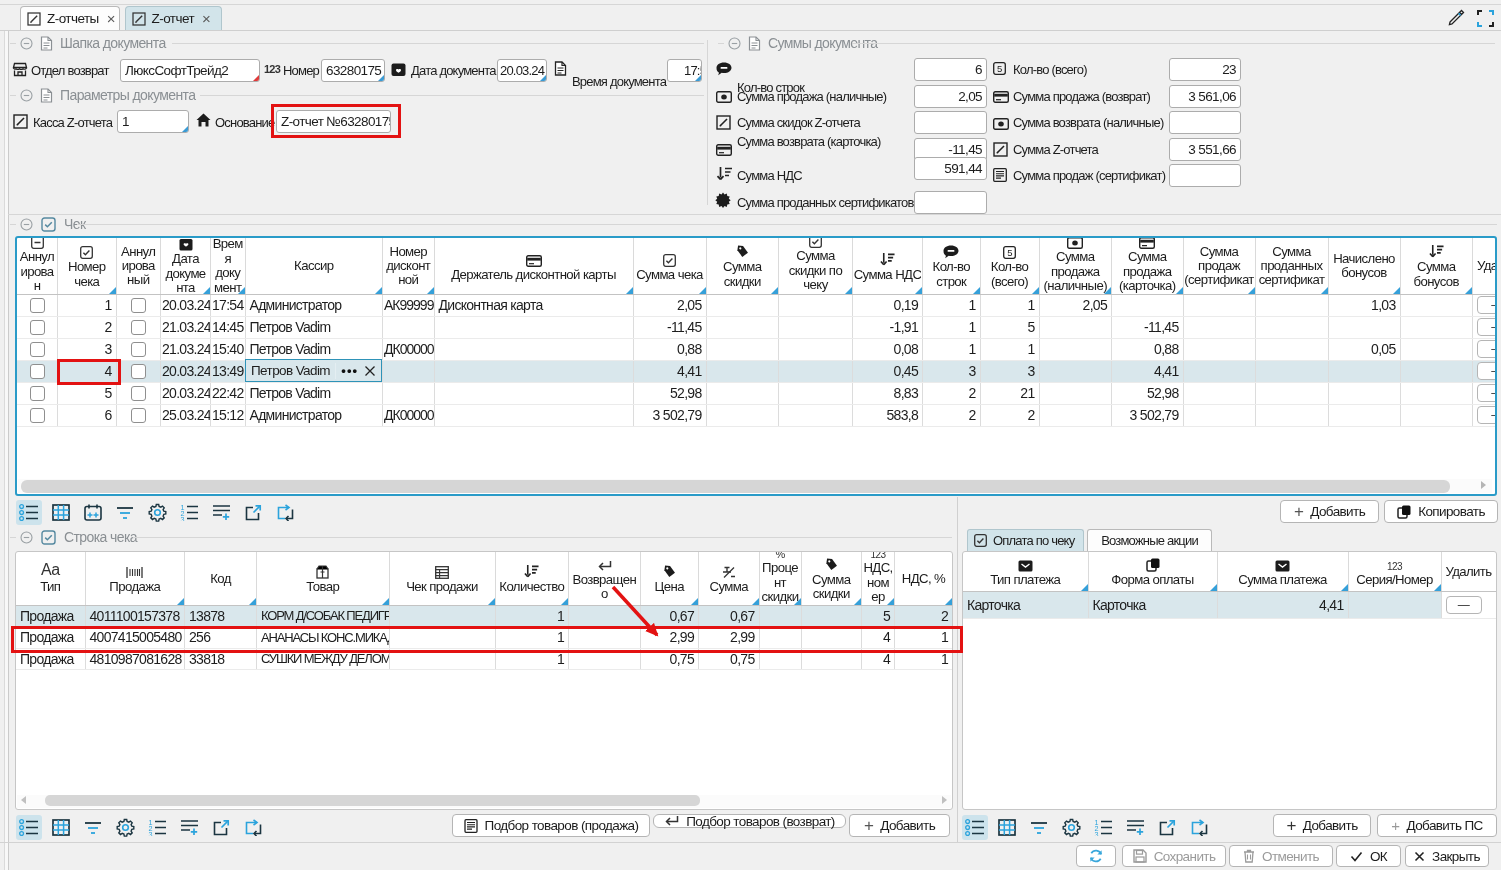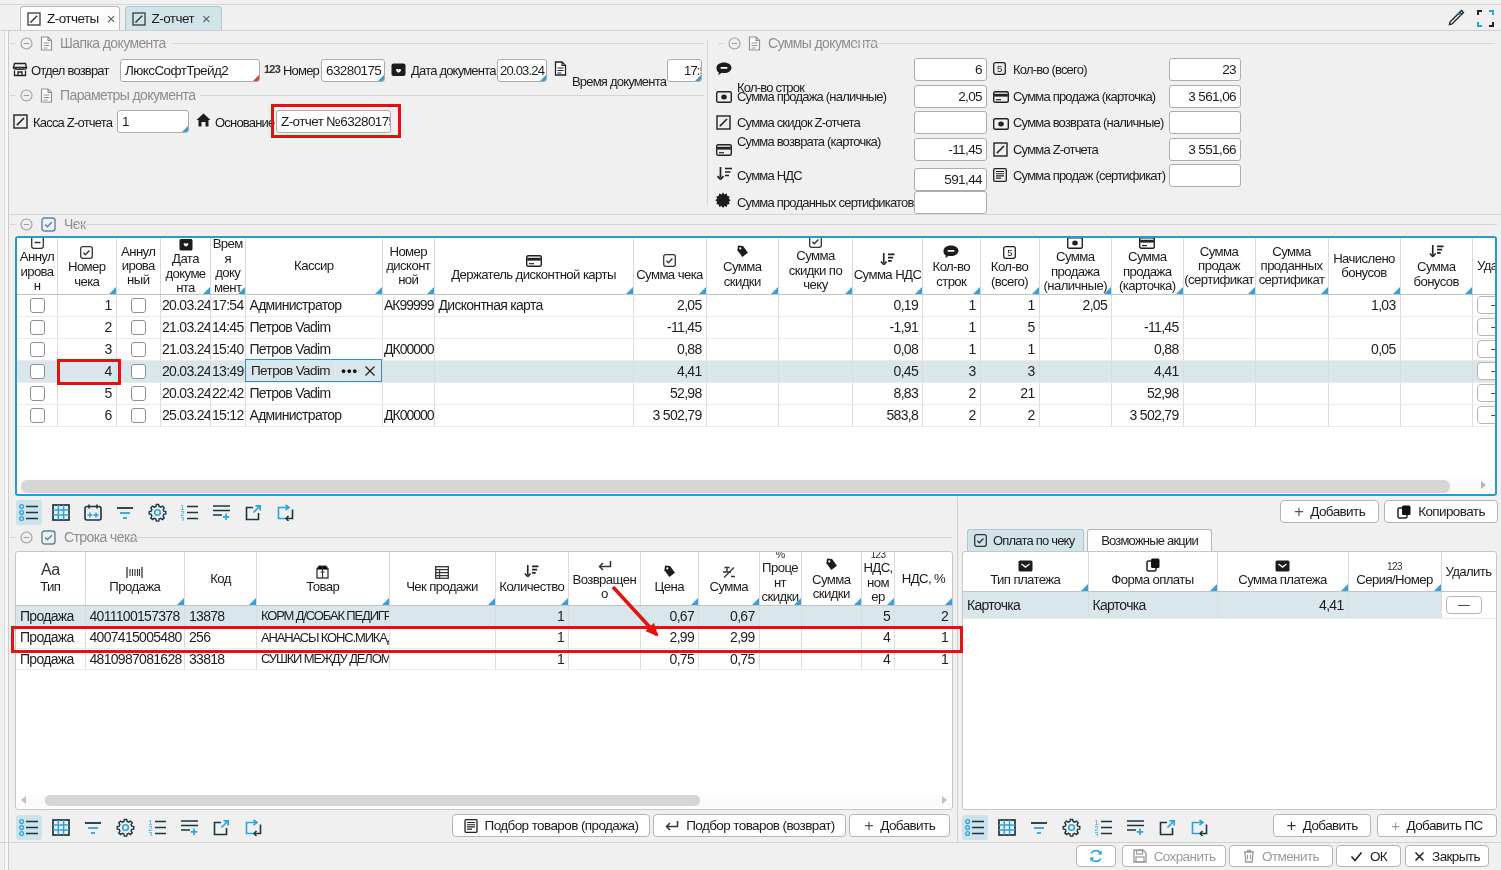--- a/index.html
+++ b/index.html
@@ -184,21 +184,21 @@
         <rect x="0.7" y="0.7" width="14.6" height="10.6" rx="1.5" fill="none" stroke="#222" stroke-width="1.4"></rect>
         <ellipse cx="8" cy="6" rx="2.8" ry="2.5" fill="#222"></ellipse>
       </svg></div>
 <div class="lbl" style="left:737px; top:88.5px;">Сумма продажа (наличные)</div>
 <div class="inp ral" style="left:914px; top:84.5px; width:73px;">2,05</div>
 <div class="abs" style="left:993px; top:90px;"><svg width="16" height="12" viewBox="0 0 16 12">
         <rect x="0.7" y="0.7" width="14.6" height="10.6" rx="1.5" fill="none" stroke="#222" stroke-width="1.4"></rect>
         <rect x="1.2" y="2.8" width="13.6" height="2.8" fill="#222"></rect>
         <path d="M3 8.7 H8" stroke="#222" stroke-width="1.2"></path>
       </svg></div>
-<div class="lbl" style="left:1013px; top:88.5px;">Сумма продажа (карточка)</div>
+<div class="lbl" style="left:1013px; top:88.5px;">Сумма продажа (возврат)</div>
 <div class="inp ral" style="left:1169px; top:84.5px; width:72px;">3 561,06</div>
 
 <div class="abs" style="left:716px; top:115px;"><svg width="15" height="15" viewBox="0 0 15 15">
         <rect x="1" y="1" width="13" height="13" fill="none" stroke="#222" stroke-width="1.4"></rect>
         <path d="M4 11 L11 4" stroke="#222" stroke-width="1.6"></path>
         <path d="M3.6 11.4 l2 -0.45 l-1.55 -1.55 z" fill="#222"></path>
       </svg></div>
 <div class="lbl" style="left:737px; top:115px;">Сумма скидок Z-отчета</div>
 <div class="inp ral" style="left:914px; top:111px; width:73px;"></div>
 <div class="abs" style="left:993px; top:116.5px;"><svg width="16" height="12" viewBox="0 0 16 12">
@@ -221,21 +221,21 @@
         <path d="M3.6 11.4 l2 -0.45 l-1.55 -1.55 z" fill="#222"></path>
       </svg></div>
 <div class="lbl" style="left:1013px; top:141.5px;">Сумма Z-отчета</div>
 <div class="inp ral" style="left:1169px; top:137.5px; width:72px;">3 551,66</div>
 
 <div class="abs" style="left:716px; top:166px;"><svg width="17" height="16" viewBox="0 0 17 16">
         <path d="M4.5 1 V11.5 M4.5 13.5 l-3-3.4 M4.5 13.5 l3-3.4" fill="none" stroke="#222" stroke-width="1.7"></path>
         <path d="M9 2.5 H16 M9 6 H14.5 M9 9.5 H13" stroke="#222" stroke-width="1.7"></path>
       </svg></div>
 <div class="lbl" style="left:737px; top:168px;">Сумма НДС</div>
-<div class="inp ral" style="left:914px; top:168px; width:73px;">591,44</div>
+<div class="inp ral" style="left:914px; top:157px; width:73px;">591,44</div>
 <div class="abs" style="left:993px; top:168px;"><svg width="14" height="14" viewBox="0 0 14 14">
         <rect x="0.7" y="0.7" width="12.6" height="12.6" rx="1" fill="none" stroke="#222" stroke-width="1.3"></rect>
         <path d="M3 3.5 H11 M3 5.7 H11 M3 7.9 H11 M3 10.1 H8" stroke="#222" stroke-width="1.1"></path>
       </svg></div>
 <div class="lbl" style="left:1013px; top:168px;">Сумма продаж (сертификат)</div>
 <div class="inp ral" style="left:1169px; top:164px; width:72px;"></div>
 
 <div class="abs" style="left:715px; top:192px;"><svg width="16" height="16" viewBox="0 0 16 16">
         <path d="M8 0.5 l1.5 1.9 2.3-0.9 0.5 2.4 2.4 0.5 -0.9 2.3 1.9 1.5 -1.9 1.5 0.9 2.3 -2.4 0.5 -0.5 2.4 -2.3-0.9 -1.5 1.9 -1.5-1.9 -2.3 0.9 -0.5-2.4 -2.4-0.5 0.9-2.3 -1.9-1.5 1.9-1.5 -0.9-2.3 2.4-0.5 0.5-2.4 2.3 0.9 z" fill="#1c1c1c"></path>
       </svg></div>
@@ -967,21 +967,21 @@
           <path d="M12.5 12 L10 14.5 L12.5 17" fill="none" stroke="#1b3541" stroke-width="1.6"></path>
         </svg>
       </div>
 </div>
 <div class="btn" style="left:452px; top:814px; width:198px; height:23px;"><span class="bi">
         <svg width="14" height="14" viewBox="0 0 14 14">
           <rect x="1" y="0.7" width="12" height="12.6" rx="1" fill="none" stroke="#222" stroke-width="1.3"></rect>
           <path d="M3 3.5 H11 M3 5.7 H11 M3 7.9 H11 M3 10.1 H8" stroke="#222" stroke-width="1.1"></path>
         </svg>
       </span>Подбор товаров (продажа)</div>
-<div class="btn" style="left:653px; top:814px; width:193px; height:23px;"><span class="bi">
+<div class="btn" style="left:653px; top:814px; width:193px; height:14px;border-radius:6px;"><span class="bi">
         <svg width="15" height="12" viewBox="0 0 15 12">
           <path d="M13.5 1 V6.5 H3" fill="none" stroke="#333" stroke-width="1.5"></path>
           <path d="M6 3 L2.5 6.5 L6 10" fill="none" stroke="#333" stroke-width="1.5"></path>
         </svg>
       </span>Подбор товаров (возврат)</div>
 <div class="btn" style="left:849px; top:814px; width:101px; height:23px;"><span class="bi" style="color:#555; font-size:17px;">+</span>Добавить</div>
 
 <div class="vline" style="left:957px; top:497px; height:345px; background:#d0d0d0;"></div>
 <div class="tab act" style="left:967px; top:529px; width:117px; height:22px; font-size:13px; letter-spacing:-0.8px; border-radius:3px 3px 0 0;">
       <svg width="13" height="13" viewBox="0 0 13 13">

